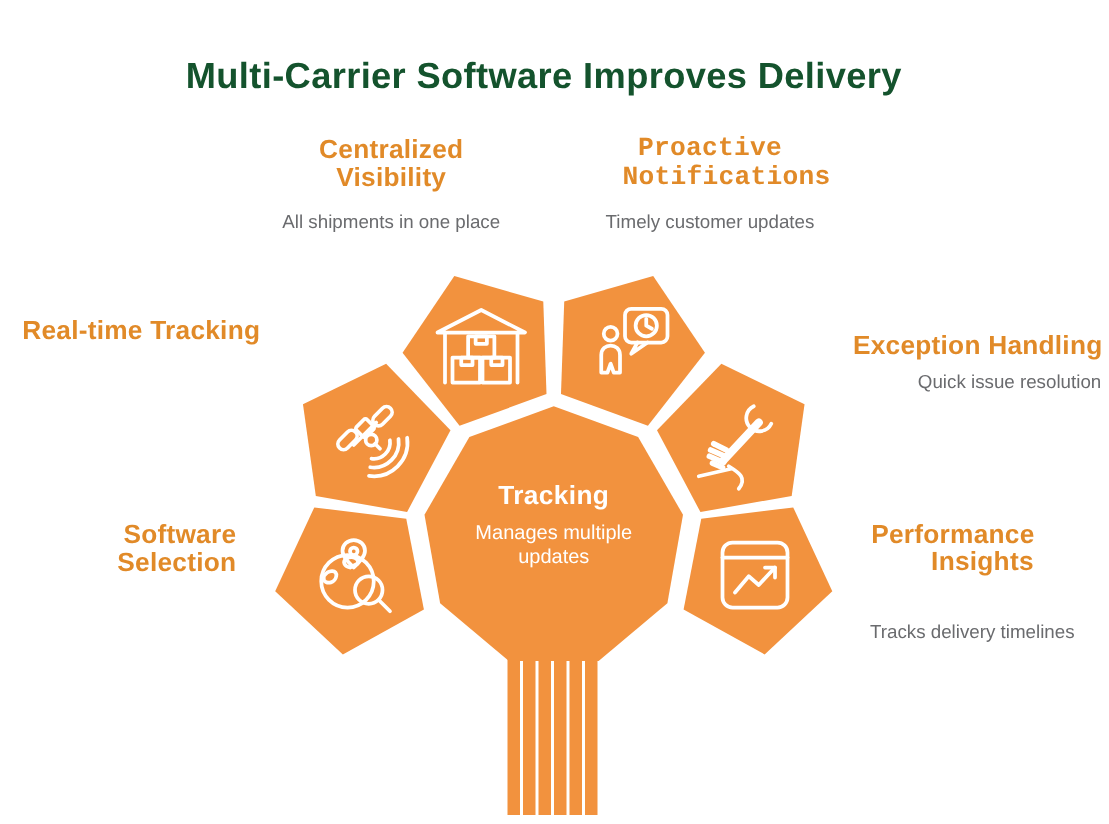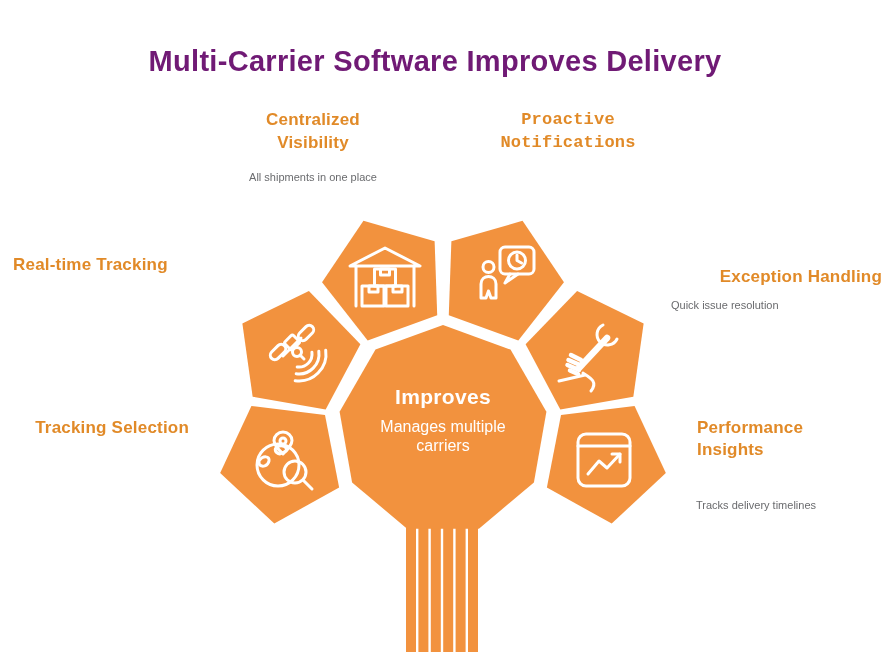--- a/index.html
+++ b/index.html
@@ -9,50 +9,50 @@
     background:#ffffff;
     font-family:"Liberation Sans", sans-serif;
     overflow:hidden;
   }
   .stage svg{position:absolute;left:0;top:0;}
   .txt{position:absolute;margin:0;}
   .page-title{
     left:0;top:45px;width:870px;
     text-align:center;
     font-size:29px;font-weight:700;letter-spacing:.3px;
-    color:#701a75;
+    color:#14532d;
   }
   .lbl-h{
-    font-size:17px;font-weight:700;line-height:23px;
+    font-size:21px;font-weight:700;line-height:23px;
     color:#E18A28;letter-spacing:.2px;
   }
   .lbl-d{
-    font-size:11px;font-weight:400;line-height:19px;
+    font-size:15px;font-weight:400;line-height:19px;
     color:#6A6B6E;
   }
   .center-title{
     left:343px;top:385px;width:200px;text-align:center;
     font-size:21px;font-weight:700;color:#ffffff;letter-spacing:.3px;
   }
   .center-sub{
     left:368px;top:417px;width:150px;text-align:center;
     font-size:16px;line-height:19px;color:#ffffff;
   }
   
   .cv-h{left:243px;top:108px;width:140px;text-align:center;}
   .cv-d{left:213px;top:168px;width:200px;text-align:center;}
   .pn-h{left:498px;top:108px;width:140px;text-align:center;font-family:Liberation Mono, monospace;}
   .pn-d{left:468px;top:168px;width:200px;text-align:center;}
-  .rt-h{left:13px;top:253px;width:200px;text-align:left;}
+  .rt-h{left:13px;top:253px;width:200px;text-align:center;}
   .rt-d{left:83px;top:289px;width:130px;text-align:right;}
   .ss-h{left:0px;top:416px;width:189px;text-align:right;}
   .ss-d{left:39px;top:449px;width:150px;text-align:right;}
   .eh-h{left:672px;top:265px;width:210px;text-align:right;}
-  .eh-d{left:671px;top:296px;width:210px;text-align:left;}
-  .pi-h{left:697px;top:417px;width:130px;text-align:left;line-height:22px;}
+  .eh-d{left:671px;top:296px;width:210px;text-align:right;}
+  .pi-h{left:697px;top:417px;width:130px;text-align:right;line-height:22px;}
   .pi-d{left:696px;top:496px;width:190px;text-align:left;}
 </style>
 </head>
 <body>
 
 <div class="stage">
 
   <svg width="887" height="659" viewBox="0 0 887 659">
 
     <g fill="#F2923E">
@@ -139,27 +139,28 @@
       </g>
     </g>
   </svg>
 
   <h1 class="txt page-title">Multi-Carrier Software Improves Delivery</h1>
 
   <div class="txt lbl-h cv-h">Centralized Visibility</div>
   <div class="txt lbl-d cv-d">All shipments in one place</div>
 
   <div class="txt lbl-h pn-h">Proactive Notifications</div>
+  <div class="txt lbl-d pn-d">Timely customer updates</div>
 
   <div class="txt lbl-h rt-h">Real-time Tracking</div>
 
   <div class="txt lbl-h eh-h">Exception Handling</div>
   <div class="txt lbl-d eh-d">Quick issue resolution</div>
 
-  <div class="txt lbl-h ss-h">Tracking Selection</div>
+  <div class="txt lbl-h ss-h">Software Selection</div>
 
   <div class="txt lbl-h pi-h">Performance Insights</div>
   <div class="txt lbl-d pi-d">Tracks delivery timelines</div>
 
-  <div class="txt center-title">Improves</div>
-  <div class="txt center-sub">Manages multiple carriers</div>
+  <div class="txt center-title">Tracking</div>
+  <div class="txt center-sub">Manages multiple updates</div>
 
 </div>
 
 </body></html>

